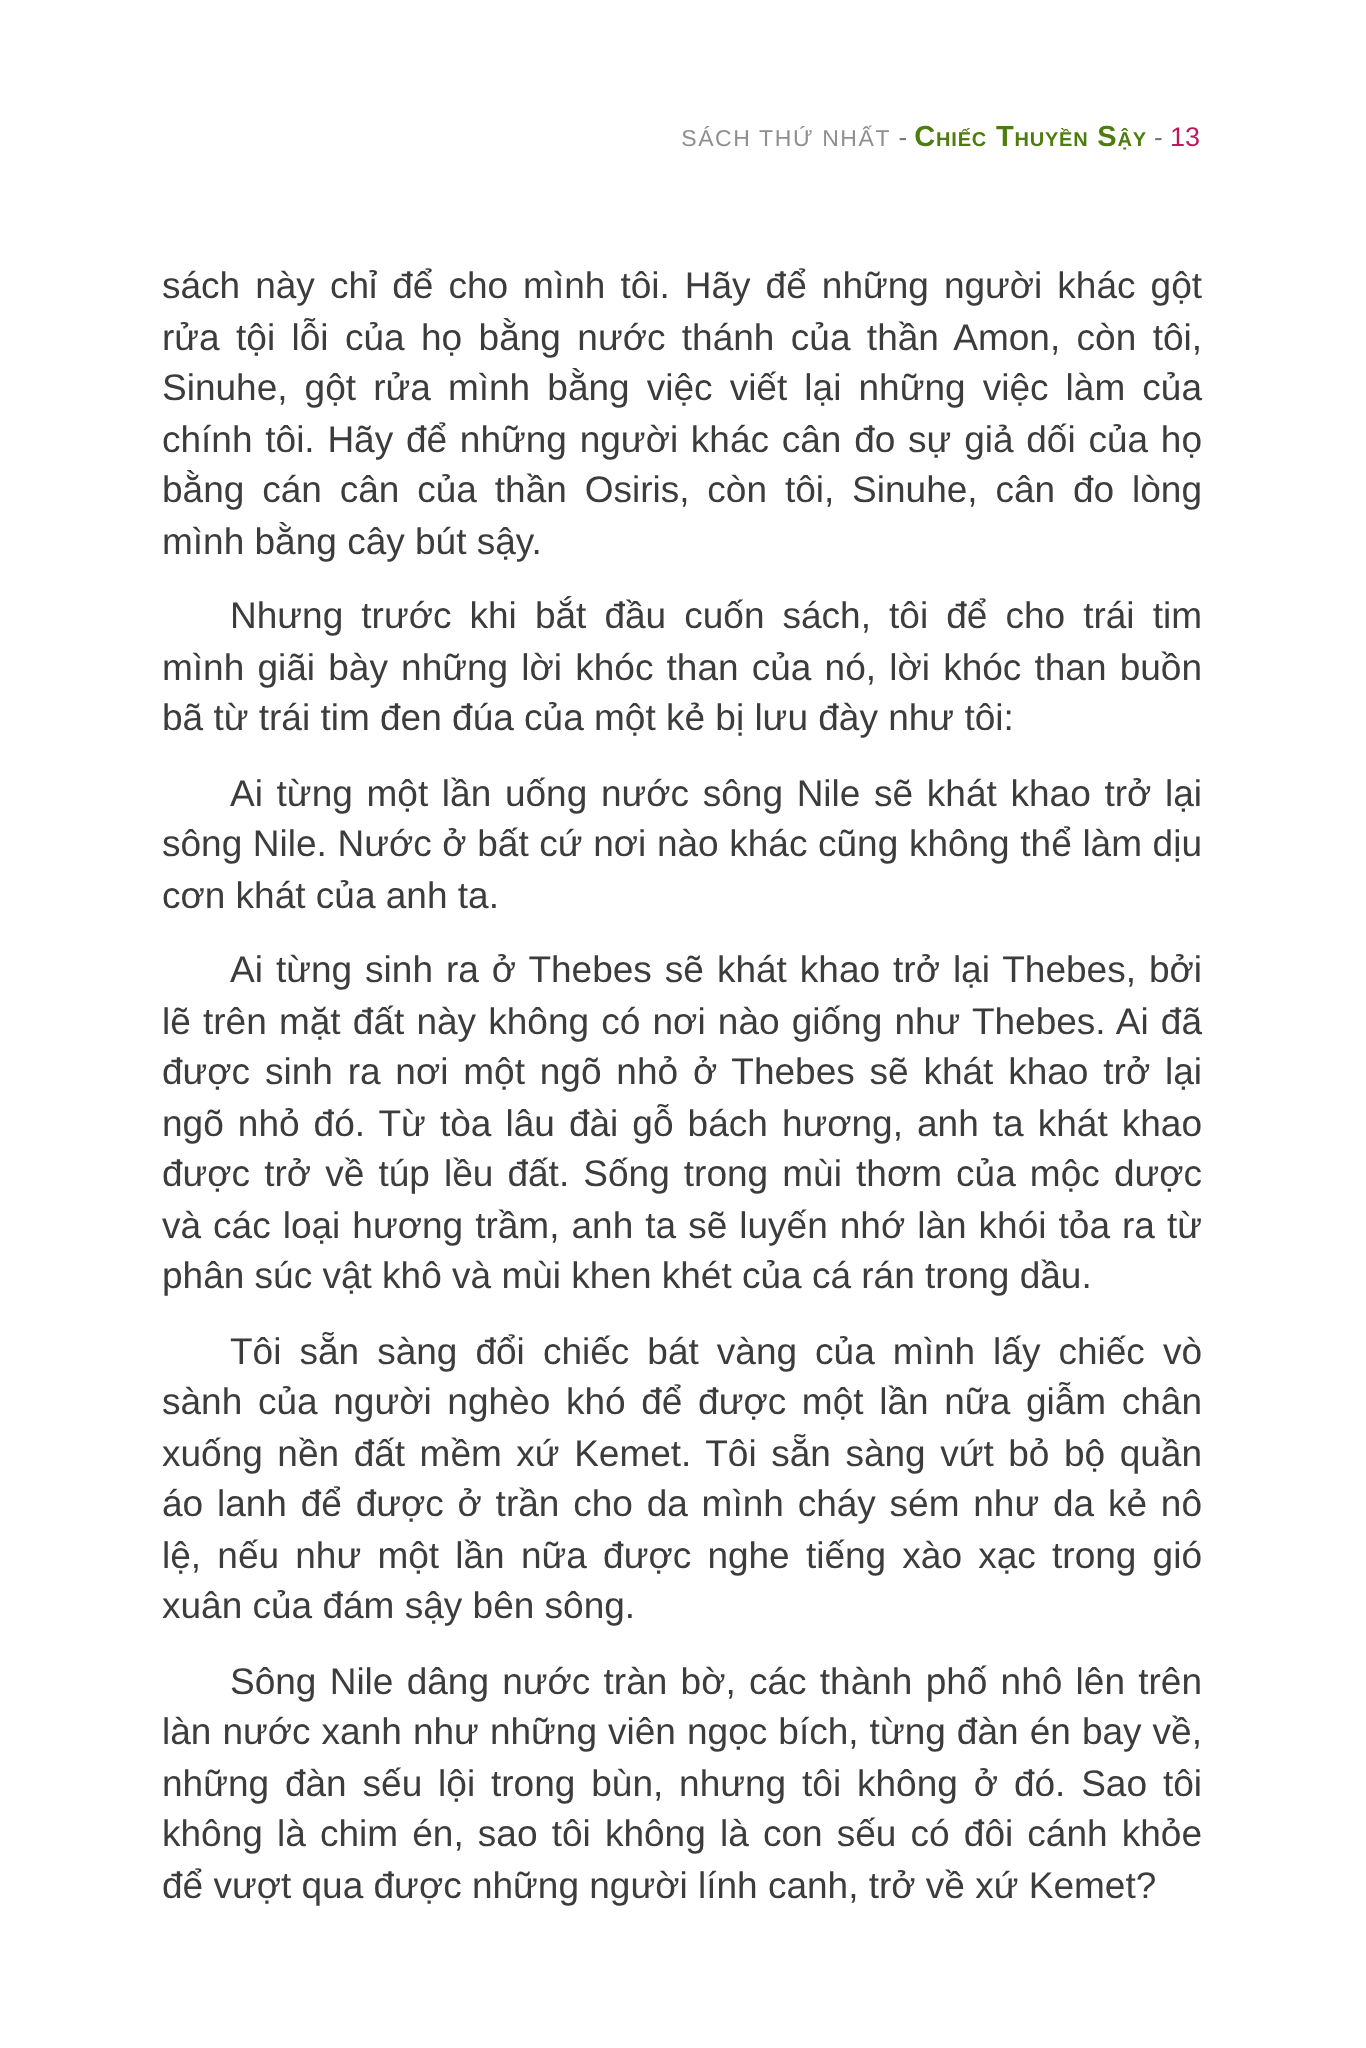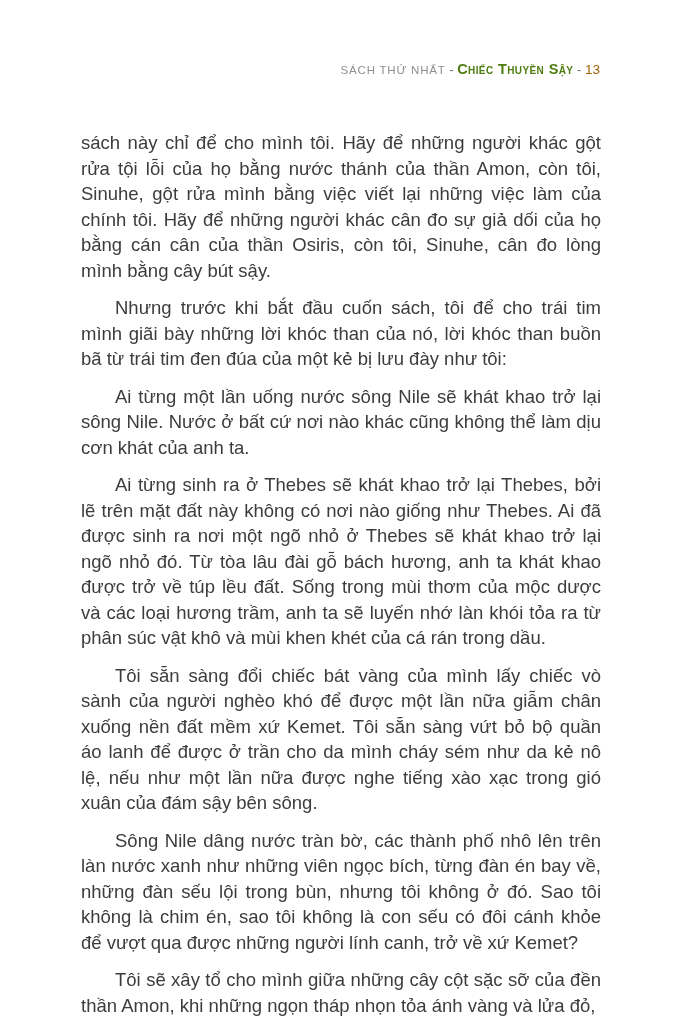--- a/index.html
+++ b/index.html
@@ -34,21 +34,21 @@
     font-size: 13px;
   }
   .hdr-chapter {
     color: #4d7c0f;
     font-size: 14.5px;
     font-weight: 700;
     font-variant: small-caps;
     letter-spacing: 0.4px;
   }
   .hdr-page {
-    color: #a16207;
+    color: #be185d;
     font-size: 13.5px;
     font-weight: 400;
   }
   .content {
     position: absolute;
     top: 130px;
     left: 81px;
     width: 520px;
     font-family: Liberation Sans, sans-serif;
     font-size: 18.5px;
@@ -73,16 +73,15 @@
     <span class="hdr-book">SÁCH THỨ NHẤT</span><span class="hdr-sep"> - </span><span class="hdr-chapter">Chiếc Thuyền Sậy</span><span class="hdr-sep"> - </span><span class="hdr-page">13</span>
   </div>
 
   <div class="content">
     <p class="continuation">sách này chỉ để cho mình tôi. Hãy để những người khác gột rửa tội lỗi của họ bằng nước thánh của thần Amon, còn tôi, Sinuhe, gột rửa mình bằng việc viết lại những việc làm của chính tôi. Hãy để những người khác cân đo sự giả dối của họ bằng cán cân của thần Osiris, còn tôi, Sinuhe, cân đo lòng mình bằng cây bút sậy.</p>
     <p>Nhưng trước khi bắt đầu cuốn sách, tôi để cho trái tim mình giãi bày những lời khóc than của nó, lời khóc than buồn bã từ trái tim đen đúa của một kẻ bị lưu đày như tôi:</p>
     <p>Ai từng một lần uống nước sông Nile sẽ khát khao trở lại sông Nile. Nước ở bất cứ nơi nào khác cũng không thể làm dịu cơn khát của anh ta.</p>
     <p>Ai từng sinh ra ở Thebes sẽ khát khao trở lại Thebes, bởi lẽ trên mặt đất này không có nơi nào giống như Thebes. Ai đã được sinh ra nơi một ngõ nhỏ ở Thebes sẽ khát khao trở lại ngõ nhỏ đó. Từ tòa lâu đài gỗ bách hương, anh ta khát khao được trở về túp lều đất. Sống trong mùi thơm của mộc dược và các loại hương trầm, anh ta sẽ luyến nhớ làn khói tỏa ra từ phân súc vật khô và mùi khen khét của cá rán trong dầu.</p>
     <p>Tôi sẵn sàng đổi chiếc bát vàng của mình lấy chiếc vò sành của người nghèo khó để được một lần nữa giẫm chân xuống nền đất mềm xứ Kemet. Tôi sẵn sàng vứt bỏ bộ quần áo lanh để được ở trần cho da mình cháy sém như da kẻ nô lệ, nếu như một lần nữa được nghe tiếng xào xạc trong gió xuân của đám sậy bên sông.</p>
     <p>Sông Nile dâng nước tràn bờ, các thành phố nhô lên trên làn nước xanh như những viên ngọc bích, từng đàn én bay về, những đàn sếu lội trong bùn, nhưng tôi không ở đó. Sao tôi không là chim én, sao tôi không là con sếu có đôi cánh khỏe để vượt qua được những người lính canh, trở về xứ Kemet?</p>
-    <p>Tôi sẽ xây tổ cho mình giữa những cây cột sặc sỡ của đền thần Amon, khi những ngọn tháp nhọn tỏa ánh vàng và lửa đỏ,</p>
   </div>
 
 </div>
 
 </body></html>

